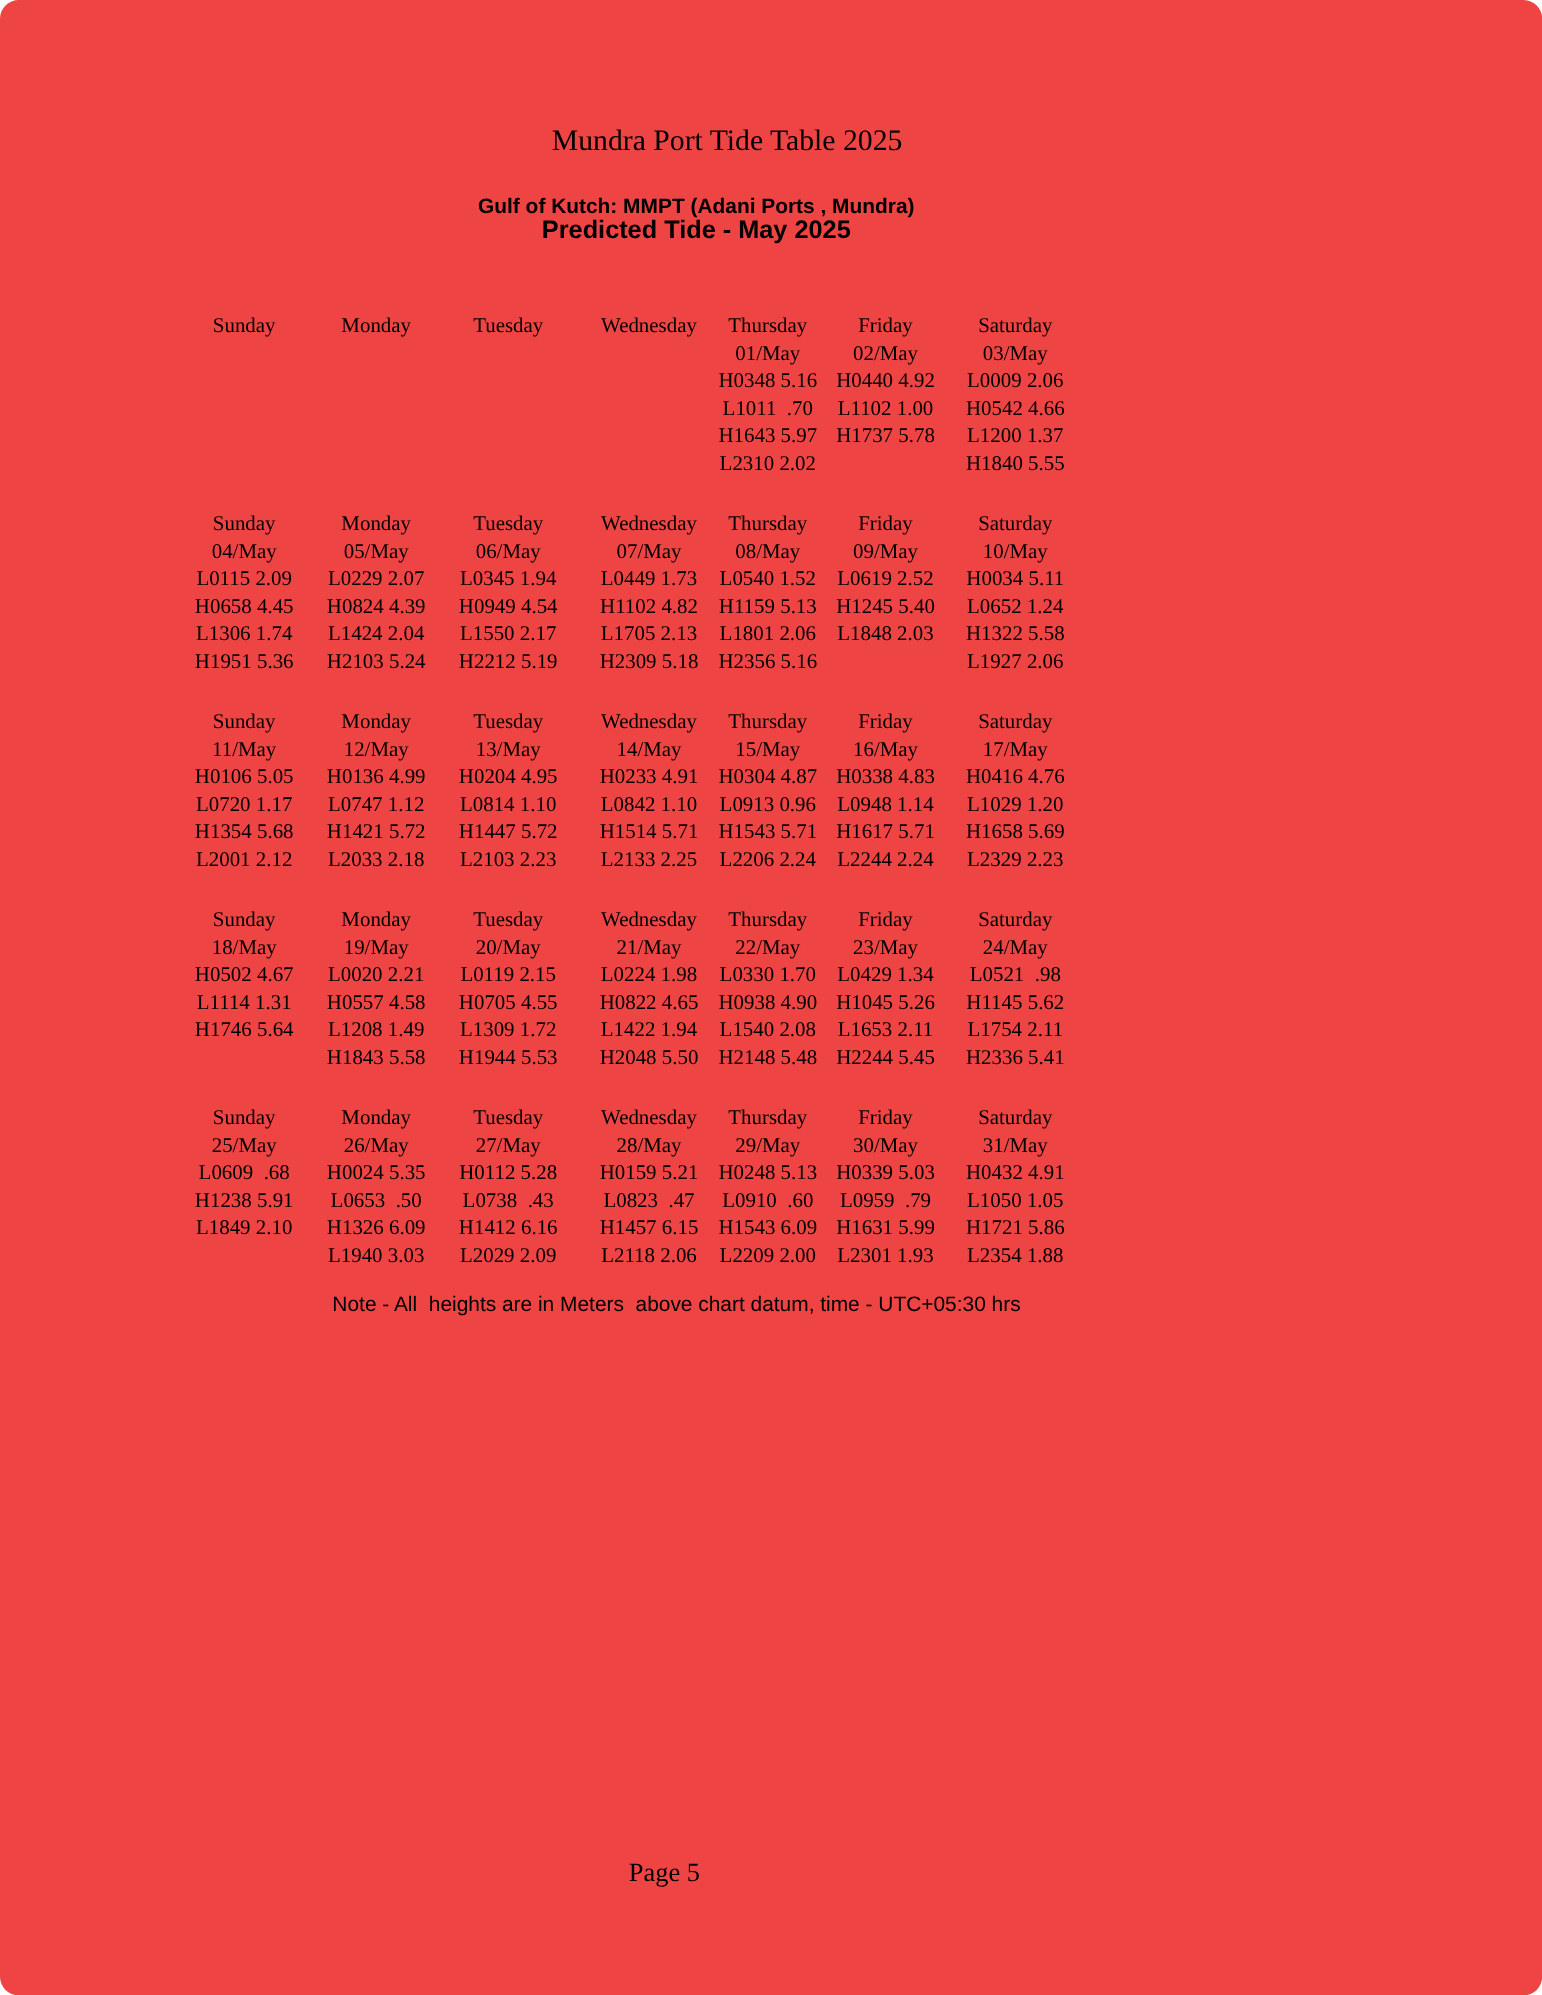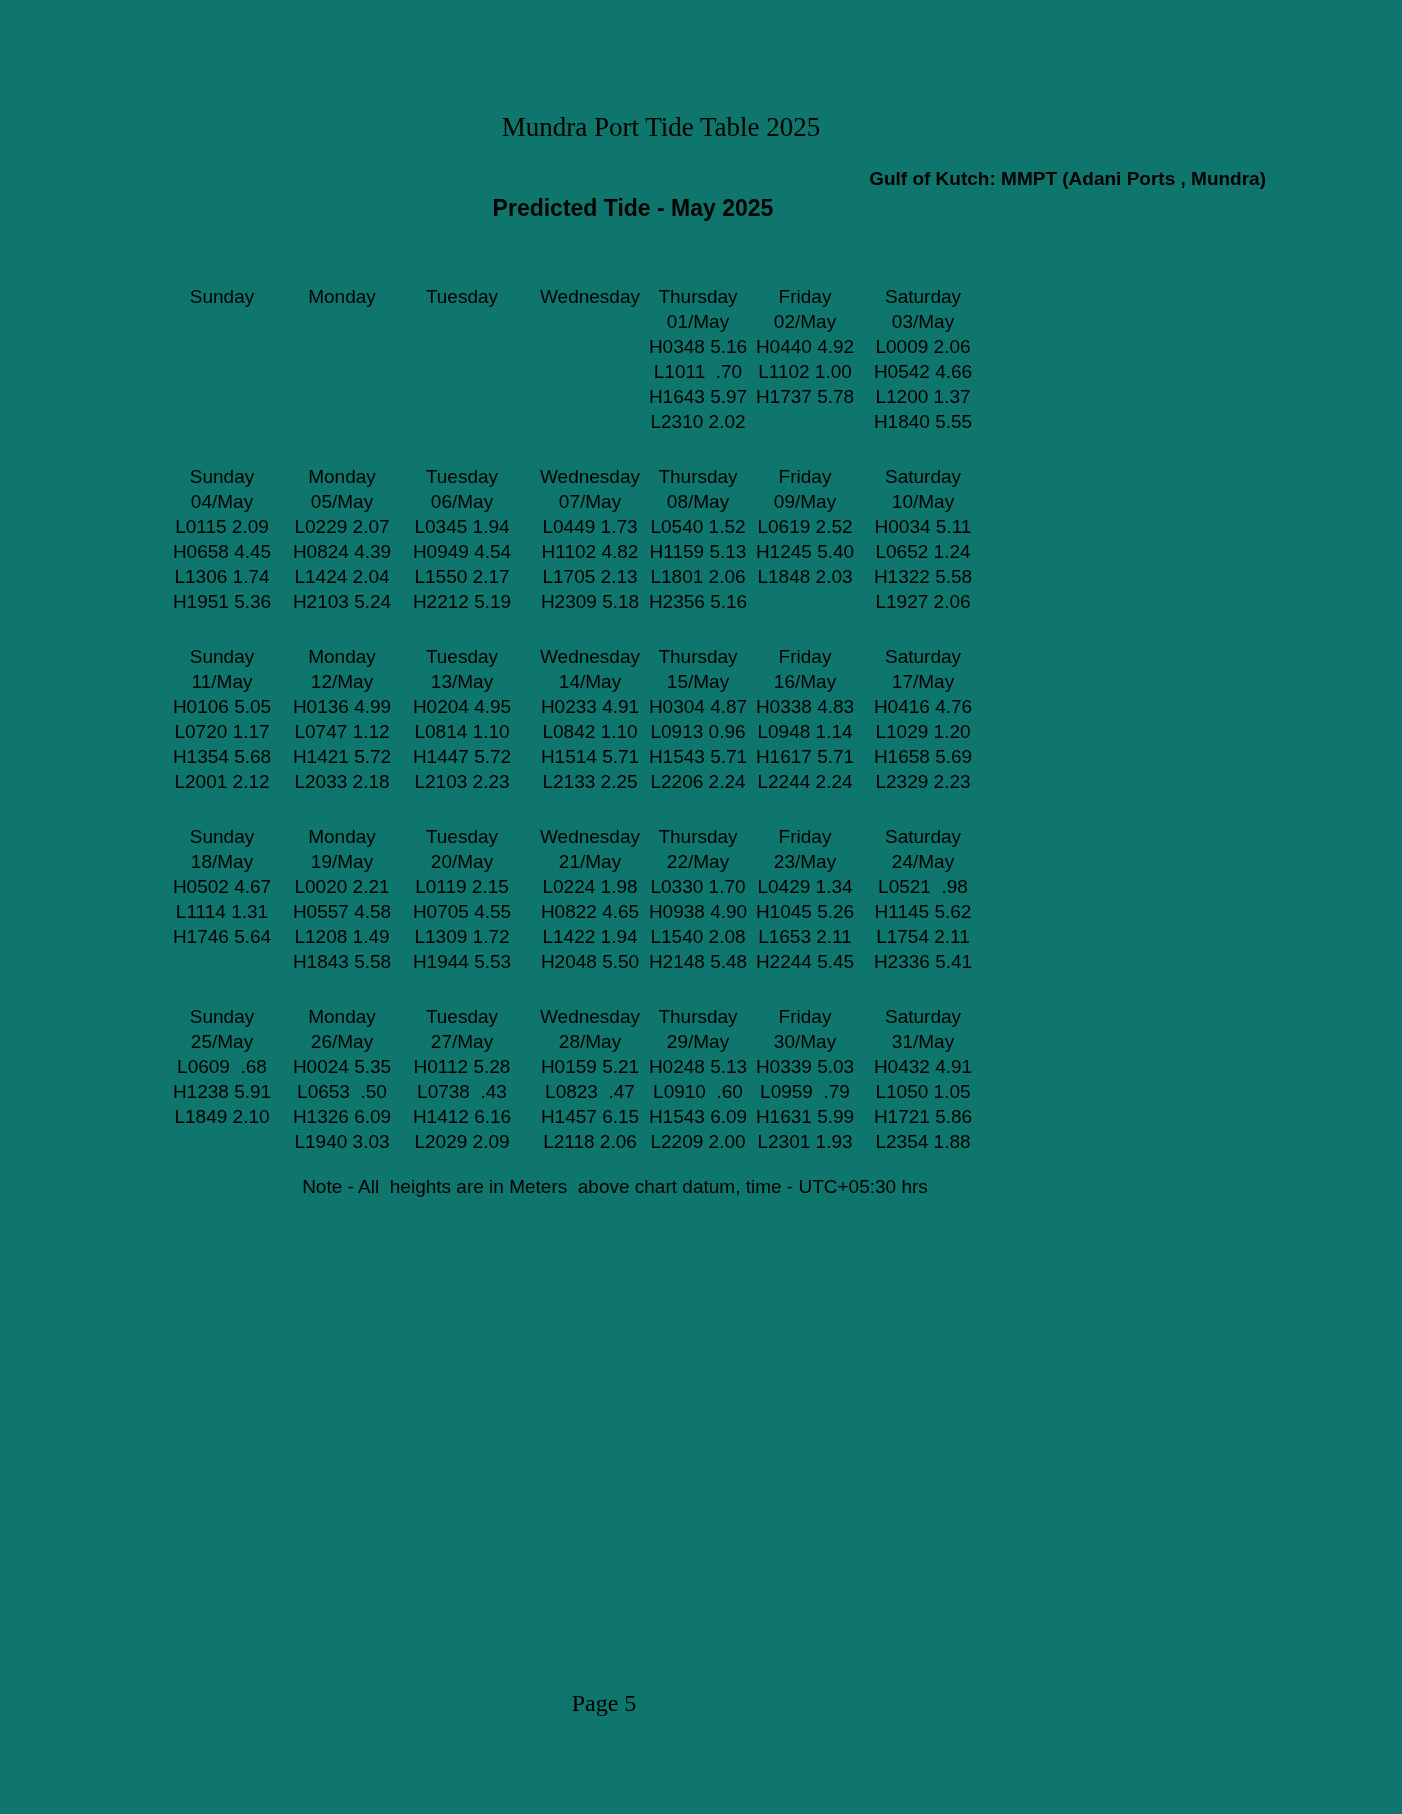--- a/index.html
+++ b/index.html
@@ -4,61 +4,63 @@
 <style>
   html, body {
     margin: 0;
     padding: 0;
     background: #ffffff;
   }
   .page {
     position: relative;
     width: 1402px;
     height: 1814px;
-    background: #0f766e;
+    background: #ef4444;
     color: #000000;
     font-family: "Liberation Sans", sans-serif;
     overflow: hidden;
+    border-radius: 17px;
   }
   .doc-title {
     position: absolute;
     top: 112px;
     left: 0;
     width: 1322px;
     text-align: center;
     font-family: "Liberation Serif", serif;
     font-size: 27px;
     font-weight: 400;
     white-space: pre;
   }
   .subtitle1 {
     position: absolute;
-    top: 168px;
+    top: 178px;
     left: 0;
     width: 1266px;
-    text-align: right;
+    text-align: center;
     font-size: 19px;
     font-weight: bold;
     white-space: pre;
   }
   .subtitle2 {
     position: absolute;
     top: 195px;
     left: 0;
     width: 1266px;
     text-align: center;
     font-size: 23px;
     font-weight: bold;
     white-space: pre;
   }
   .weeks {
     position: absolute;
     top: 284px;
     left: 160px;
     width: 816px;
+    font-family: Liberation Serif, serif;
   }
   .week {
     display: grid;
     grid-template-columns: 124px 116px 124px 132px 84px 130px 106px;
     margin-bottom: 30px;
   }
   .day-col {
     display: flex;
     flex-direction: column;
     align-items: center;

